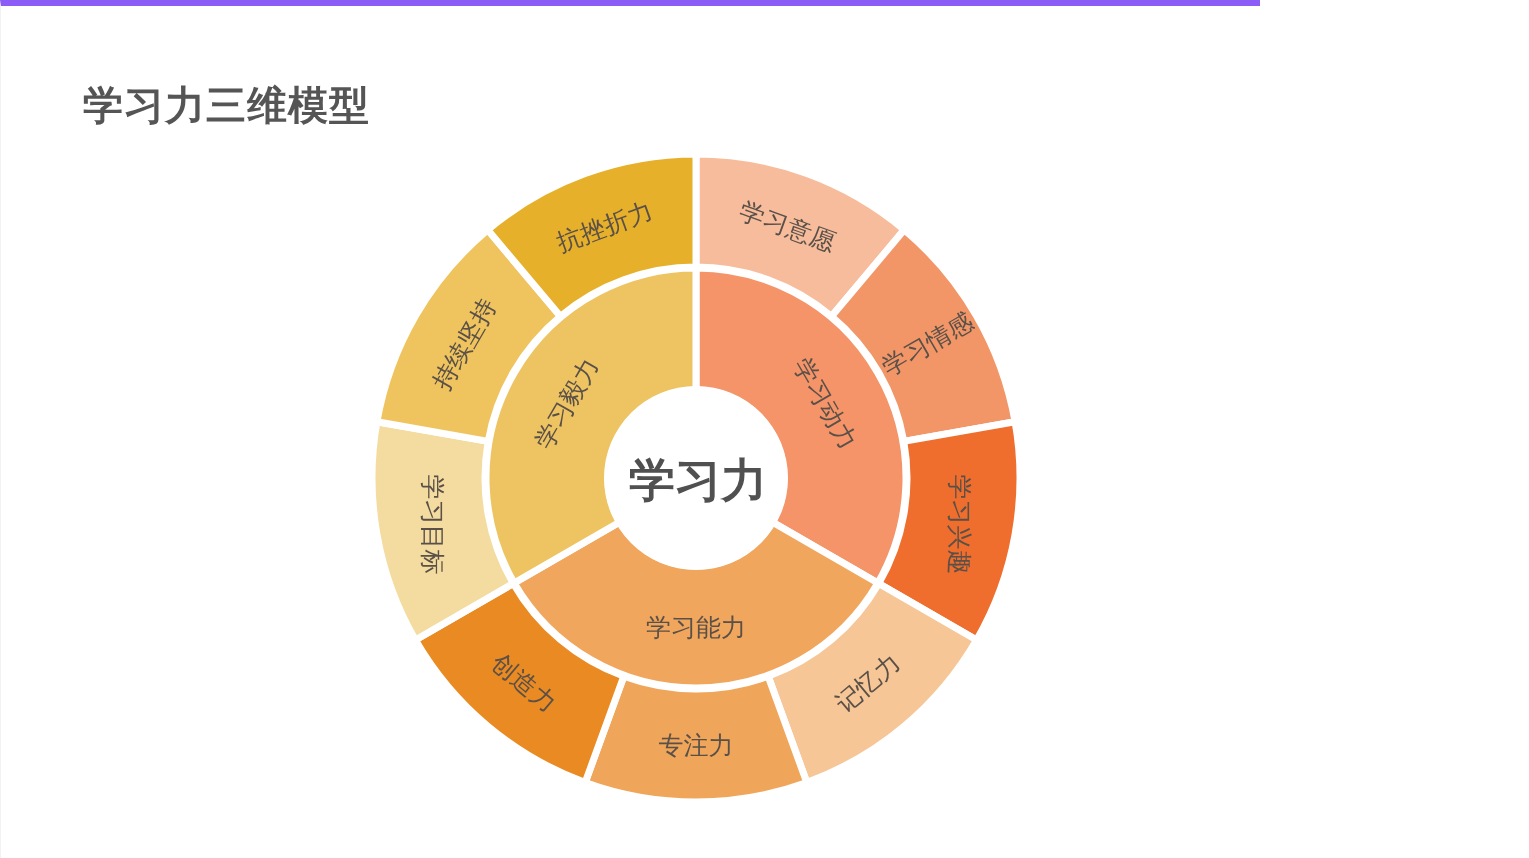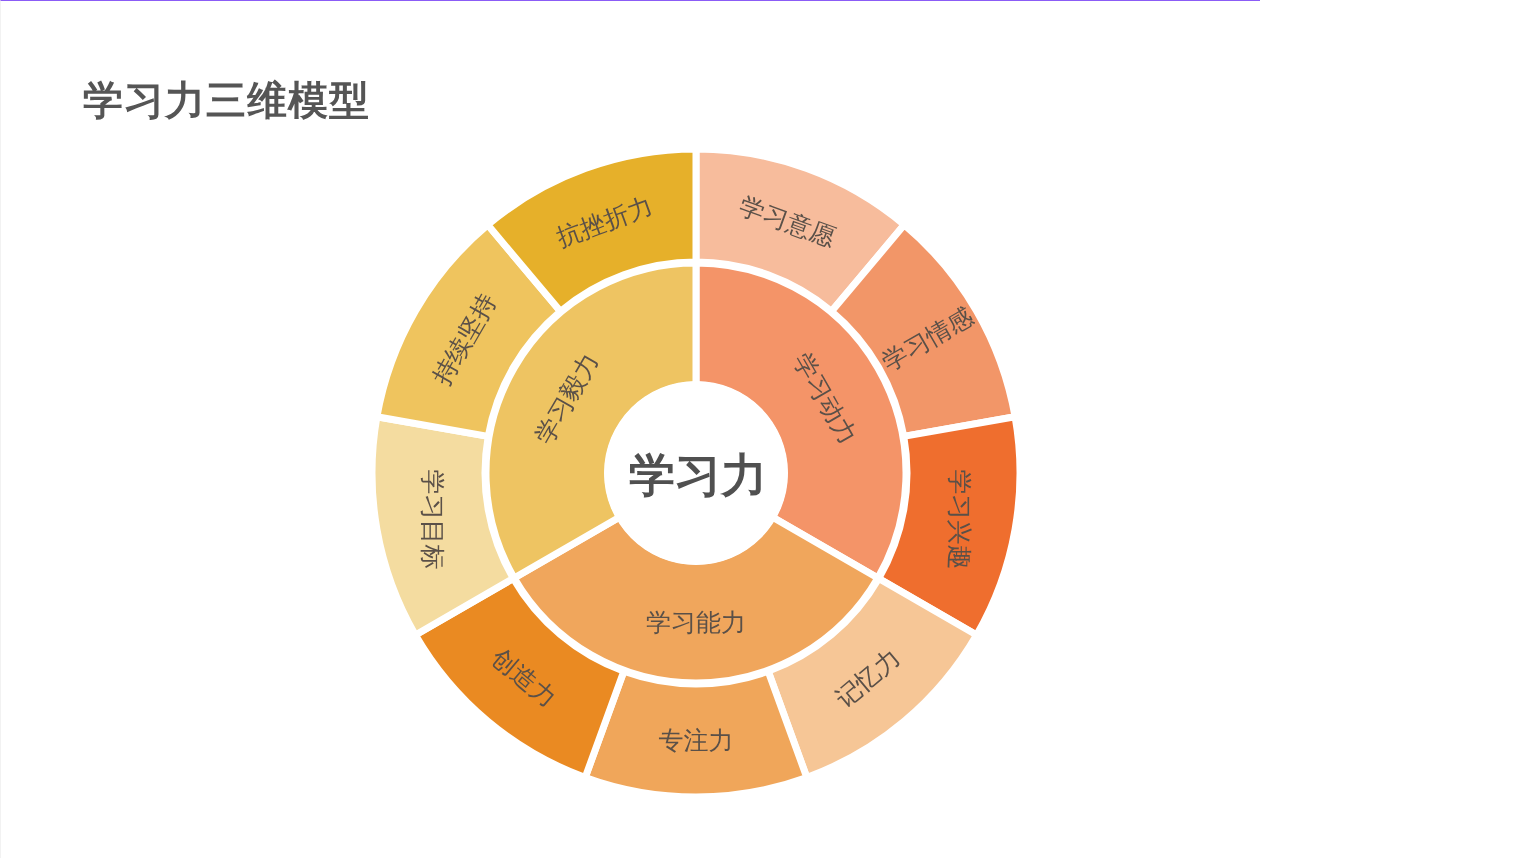--- a/index.html
+++ b/index.html
@@ -5,21 +5,21 @@
     html, body { margin: 0; padding: 0; }
     body {
       width: 1529px; height: 858px; overflow: hidden;
       background: #ffffff;
       font-family: "DejaVu Sans", "Liberation Sans", sans-serif;
       position: relative;
     }
     .slide {
       position: absolute; left: 0; top: 0; width: 1260px; height: 858px;
       background: #ffffff;
-      border-top: 1px solid #8b5cf6;
+      border-top: 6px solid #8b5cf6;
       border-left: 1px solid #f2f2f2;
       box-sizing: border-box;
     }
     .title {
       position: absolute; left: 82px; top: 72px;
       font-size: 40px; font-weight: bold; color: #555555;
       letter-spacing: 1px;
       font-family: "DejaVu Sans", "Liberation Sans", sans-serif;
     }
     svg.wheel { position: absolute; left: 0; top: 0; }

